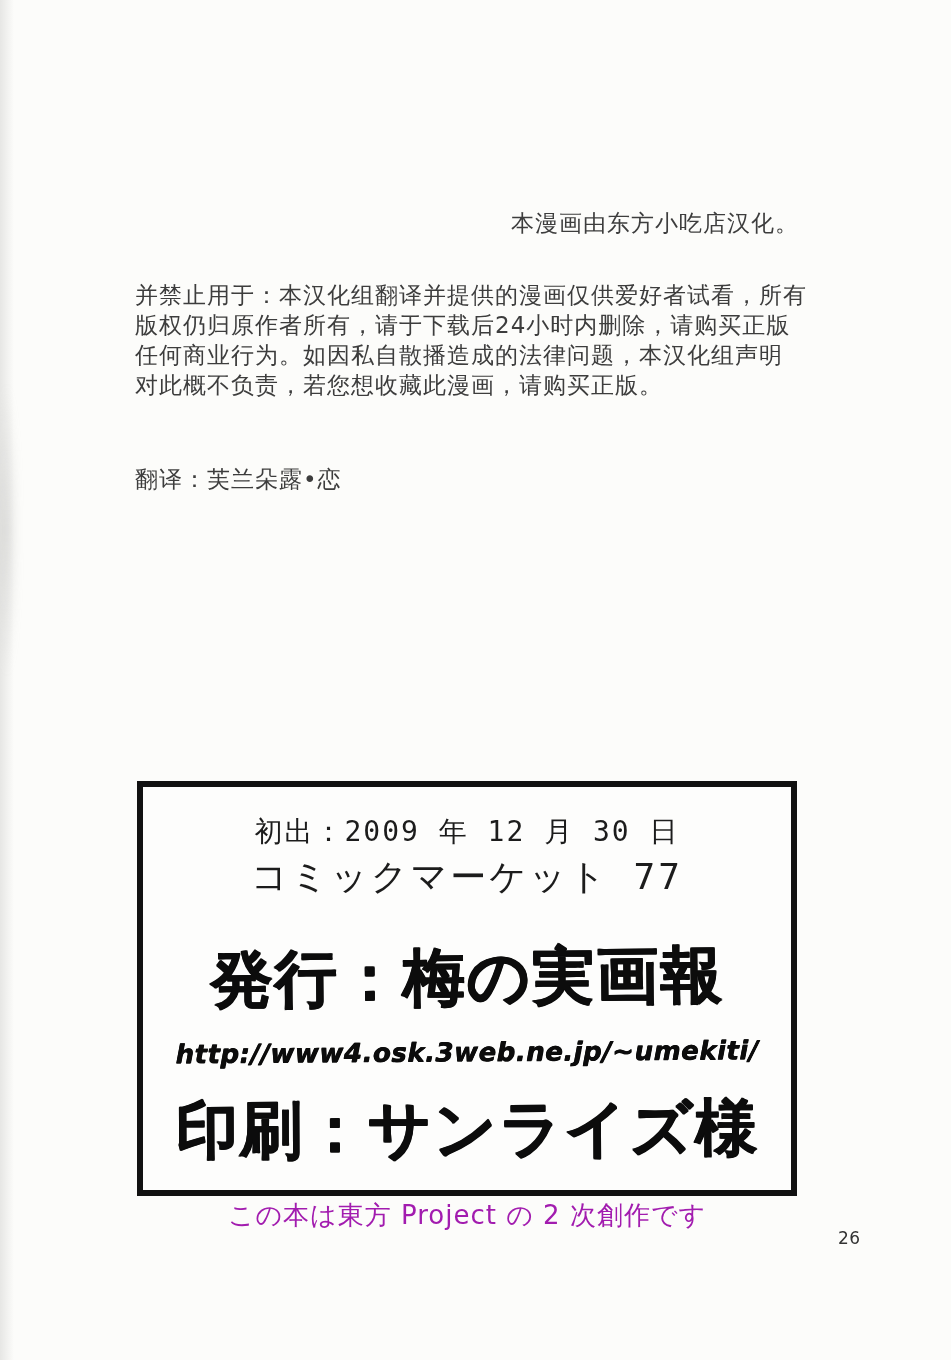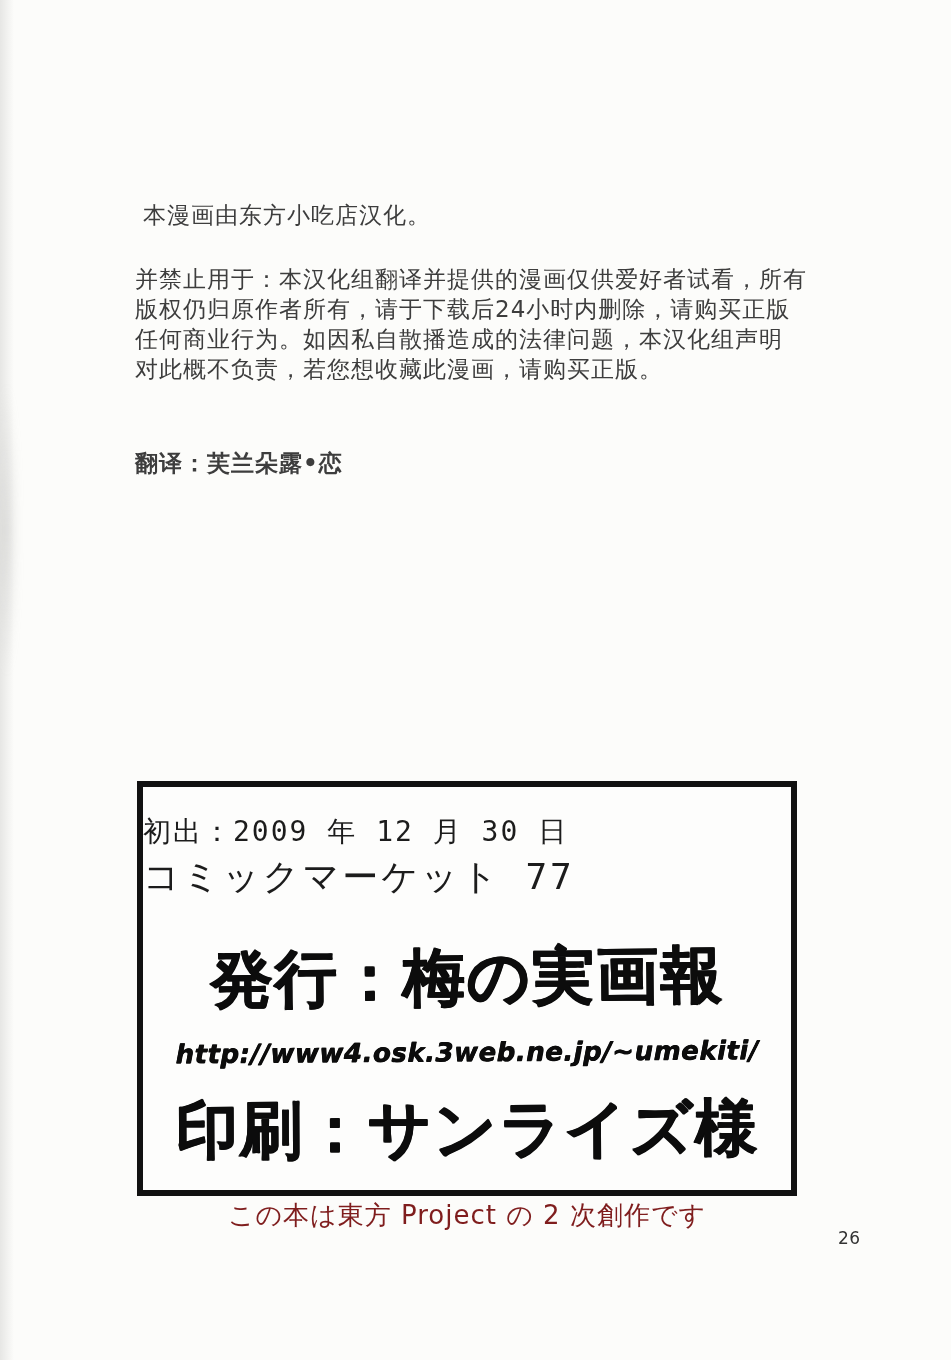--- a/index.html
+++ b/index.html
@@ -38,42 +38,42 @@
   .cn-block {
     position: absolute;
     left: 135px;
     top: 192px;
     width: 680px;
     font-size: 23px;
     letter-spacing: 1px;
     line-height: 30px;
     color: #3d3d3d;
   }
-  .cn-line { margin: 8px; }
+  .cn-line { margin: 16px; text-align: right; }
   .cn-gap-sm { height: 26px; }
   .cn-gap-md { height: 20px; }
   .disclaimer-line { margin: 0; }
-  .credits { margin-top: 44px; font-weight: bold; }
+  .credits { margin-top: 44px; }
   .credit-line { margin: 0 0 4px 0; }
 
   
   .colophon-box {
     position: absolute;
     left: 137px;
     top: 781px;
     width: 648px;
     height: 403px;
     border: 6px solid #111;
     background: #fdfdfc;
   }
   .pub-line {
     position: absolute;
     left: 0;
     width: 100%;
-    text-align: left;
+    text-align: center;
     margin: 0;
     color: #1c1c1c;
     font-family: "DejaVu Sans Mono", "Liberation Mono", monospace;
   }
   .pub-first { top: 26px;  font-size: 28px; letter-spacing: 2px; }
   .pub-event { top: 66px;  font-size: 36px; letter-spacing: 3px; }
 
   .hand {
     position: absolute;
     left: 0;
@@ -101,21 +101,21 @@
 
   .derivative-note {
     position: absolute;
     left: 137px;
     top: 1198px;
     width: 660px;
     text-align: center;
     margin: 0;
     font-size: 26px;
     letter-spacing: 1px;
-    color: #7f1d1d;
+    color: #a21caf;
   }
 
   .page-number {
     position: absolute;
     left: 838px;
     top: 1228px;
     font-size: 17px;
     color: #333;
     letter-spacing: 0.5px;
   }

